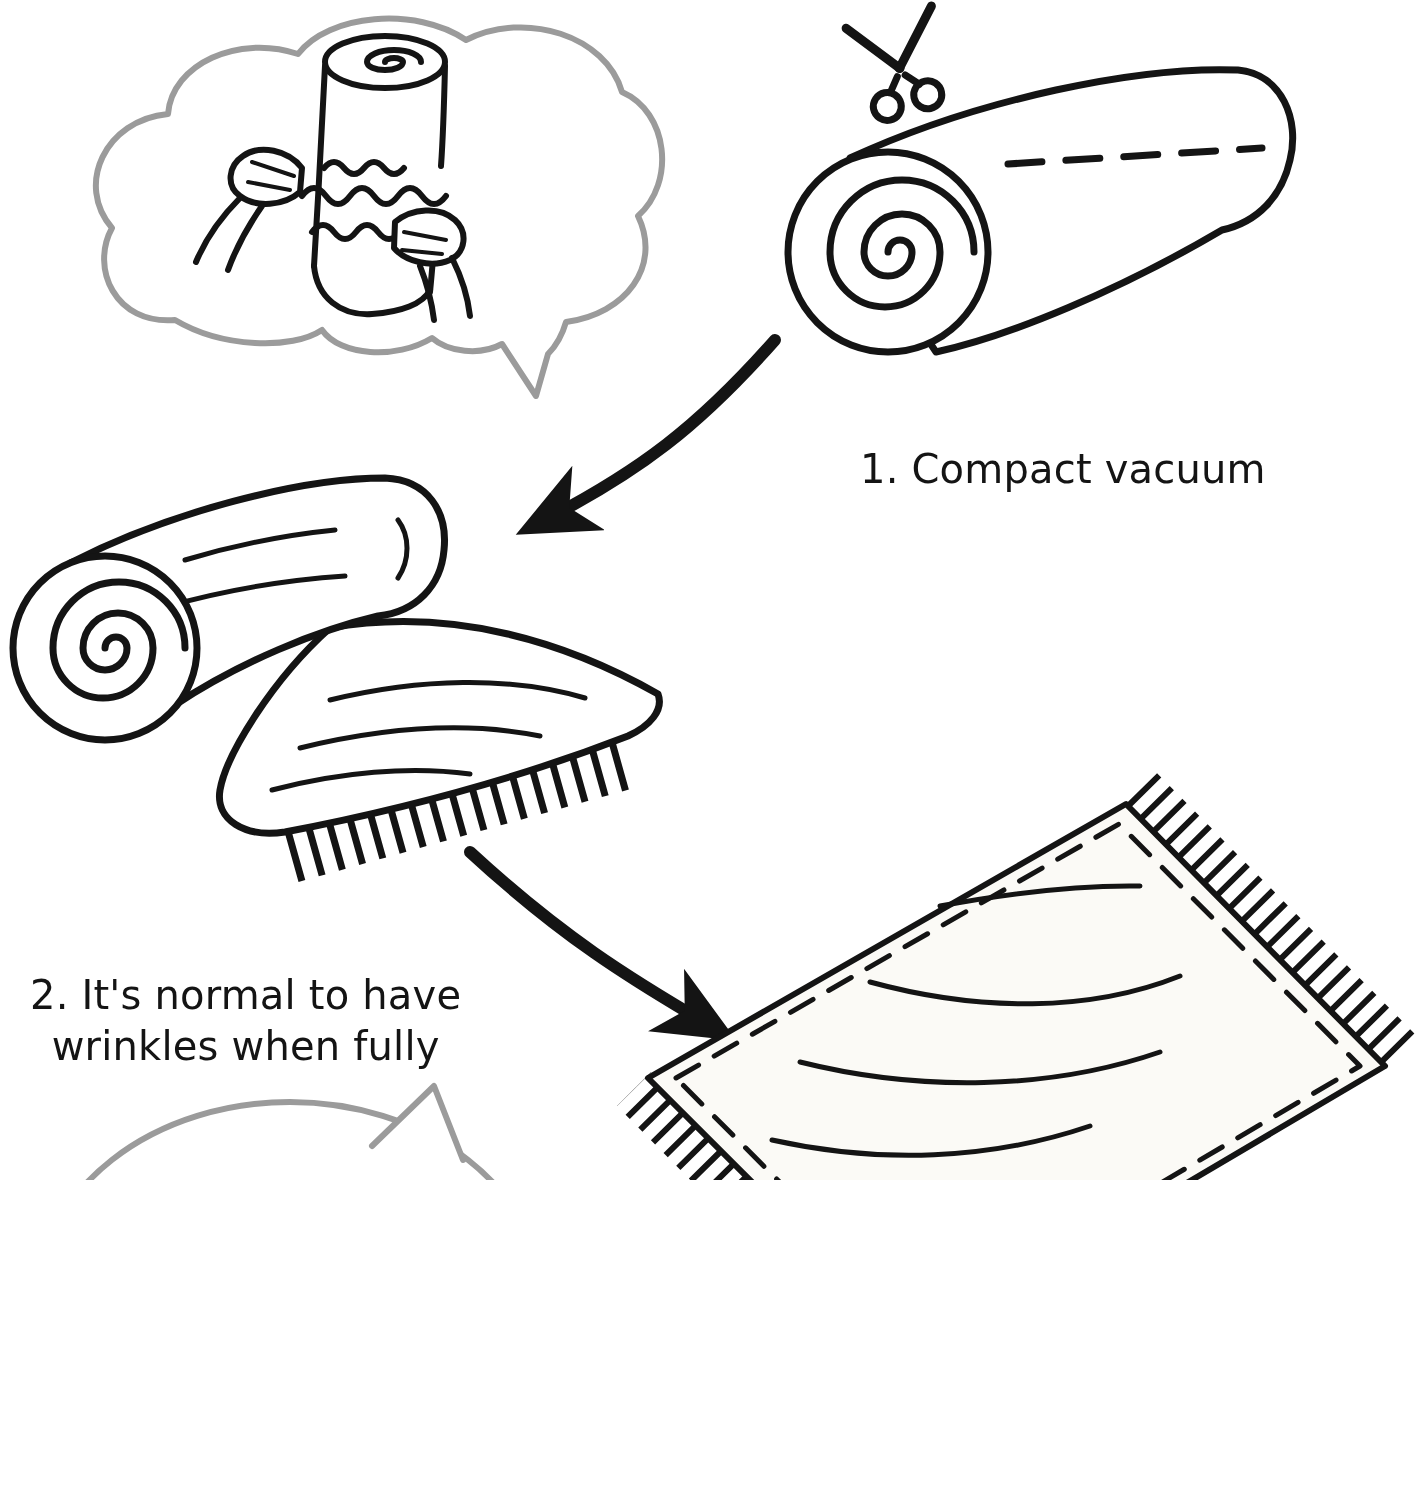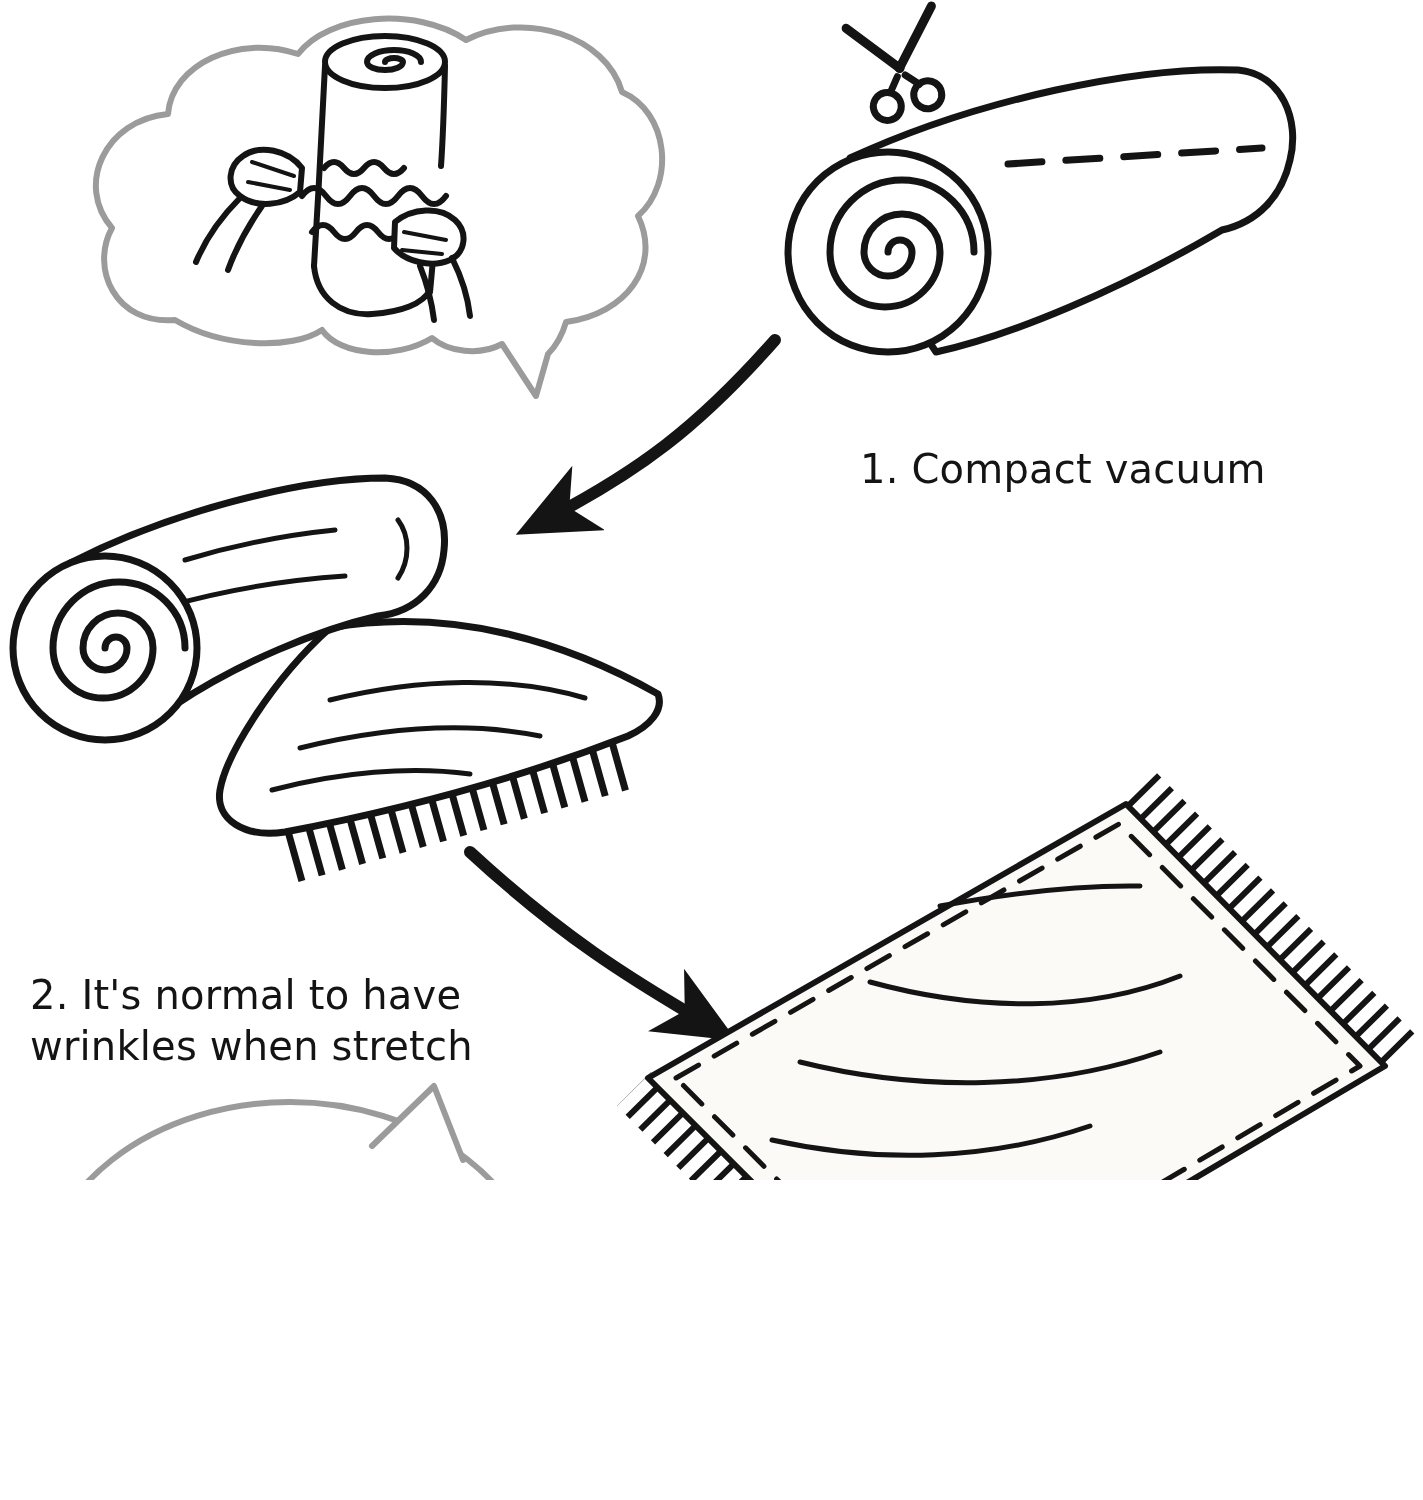--- a/index.html
+++ b/index.html
@@ -135,19 +135,19 @@
       <circle cx="294" cy="1308" r="3"></circle>
       <path style="fill:var(--cloth-fill)" d="M228,1392 C214,1412 204,1432 198,1452 L246,1446 C252,1426 258,1410 266,1394 Z"></path>
       <path stroke-width="22" stroke-linecap="butt" stroke-dasharray="4 8" d="M200,1462 L246,1456"></path>
     </g>
   </svg>
 
   <div class="caption" style="left:860px;top:444px;">
     <div>1. Compact vacuum</div>
   </div>
 
-  <div class="caption" style="left:30px;top:970px;">
+  <div class="caption" style="left:30px;top:970px;text-align:center;">
     <div>2. It's normal to have</div>
-    <div>wrinkles when stretch</div>
+    <div>wrinkles when fully</div>
   </div>
 
 
 </div>
 
 </body></html>

